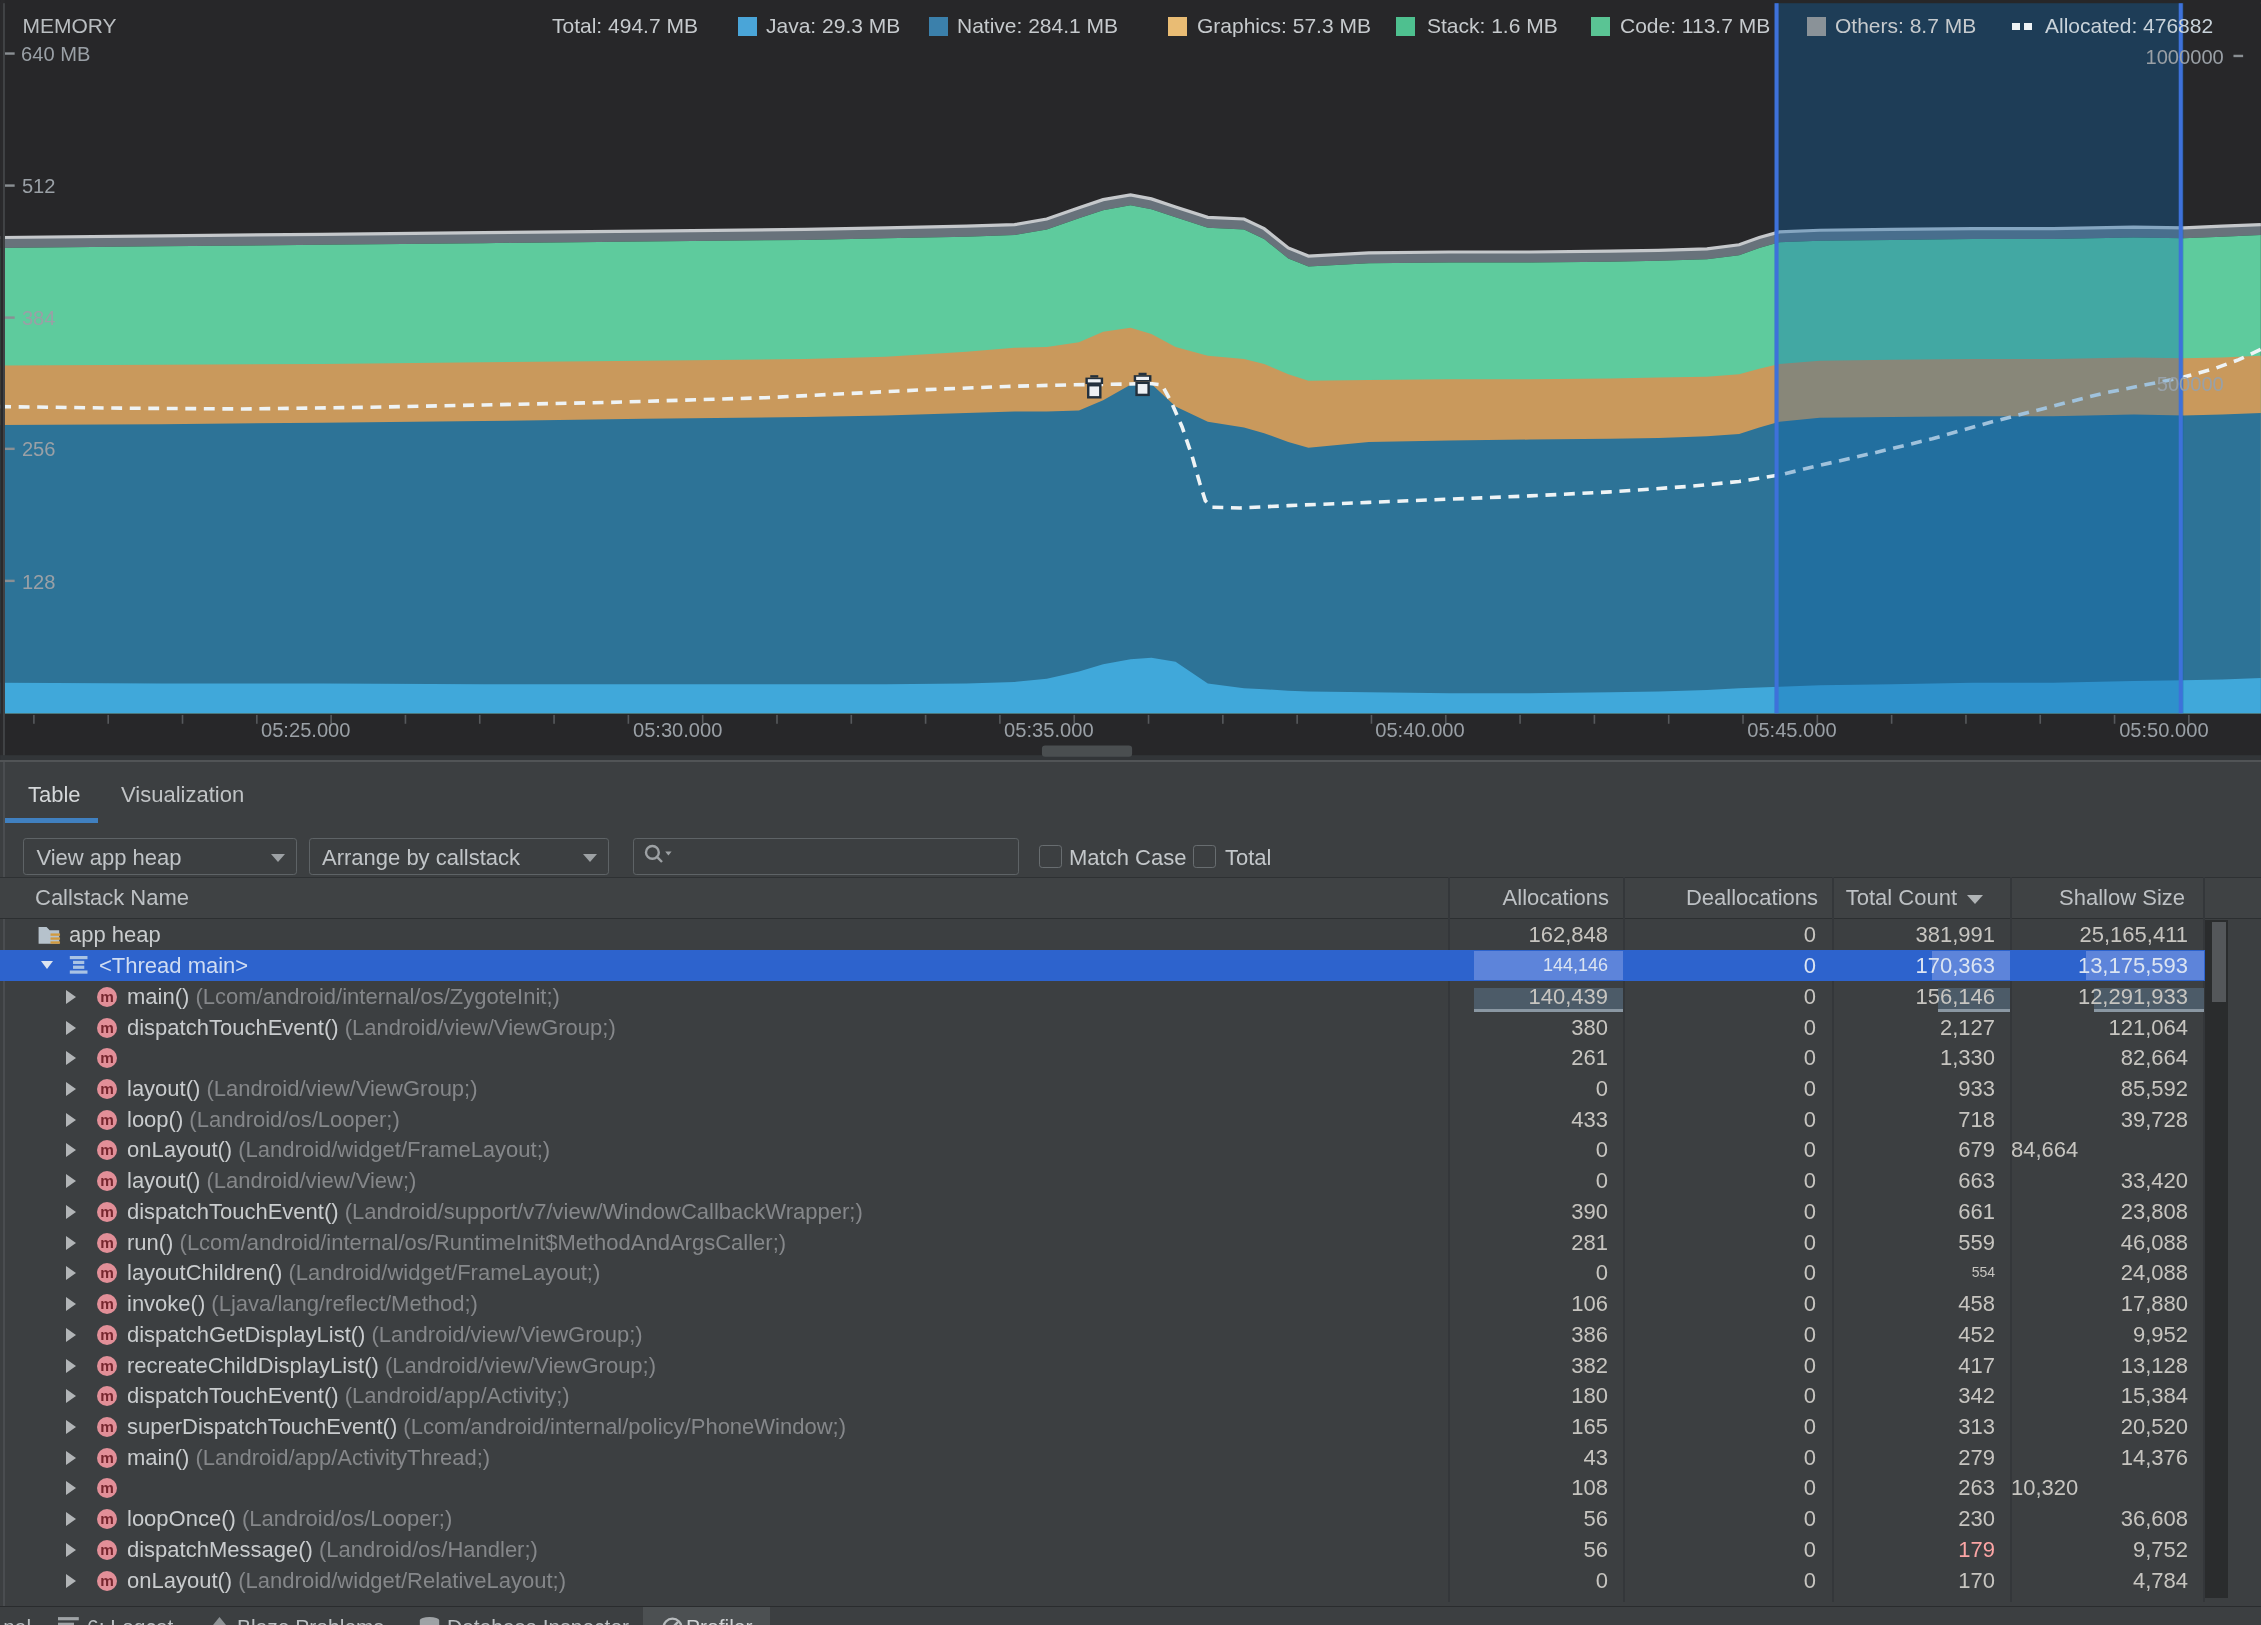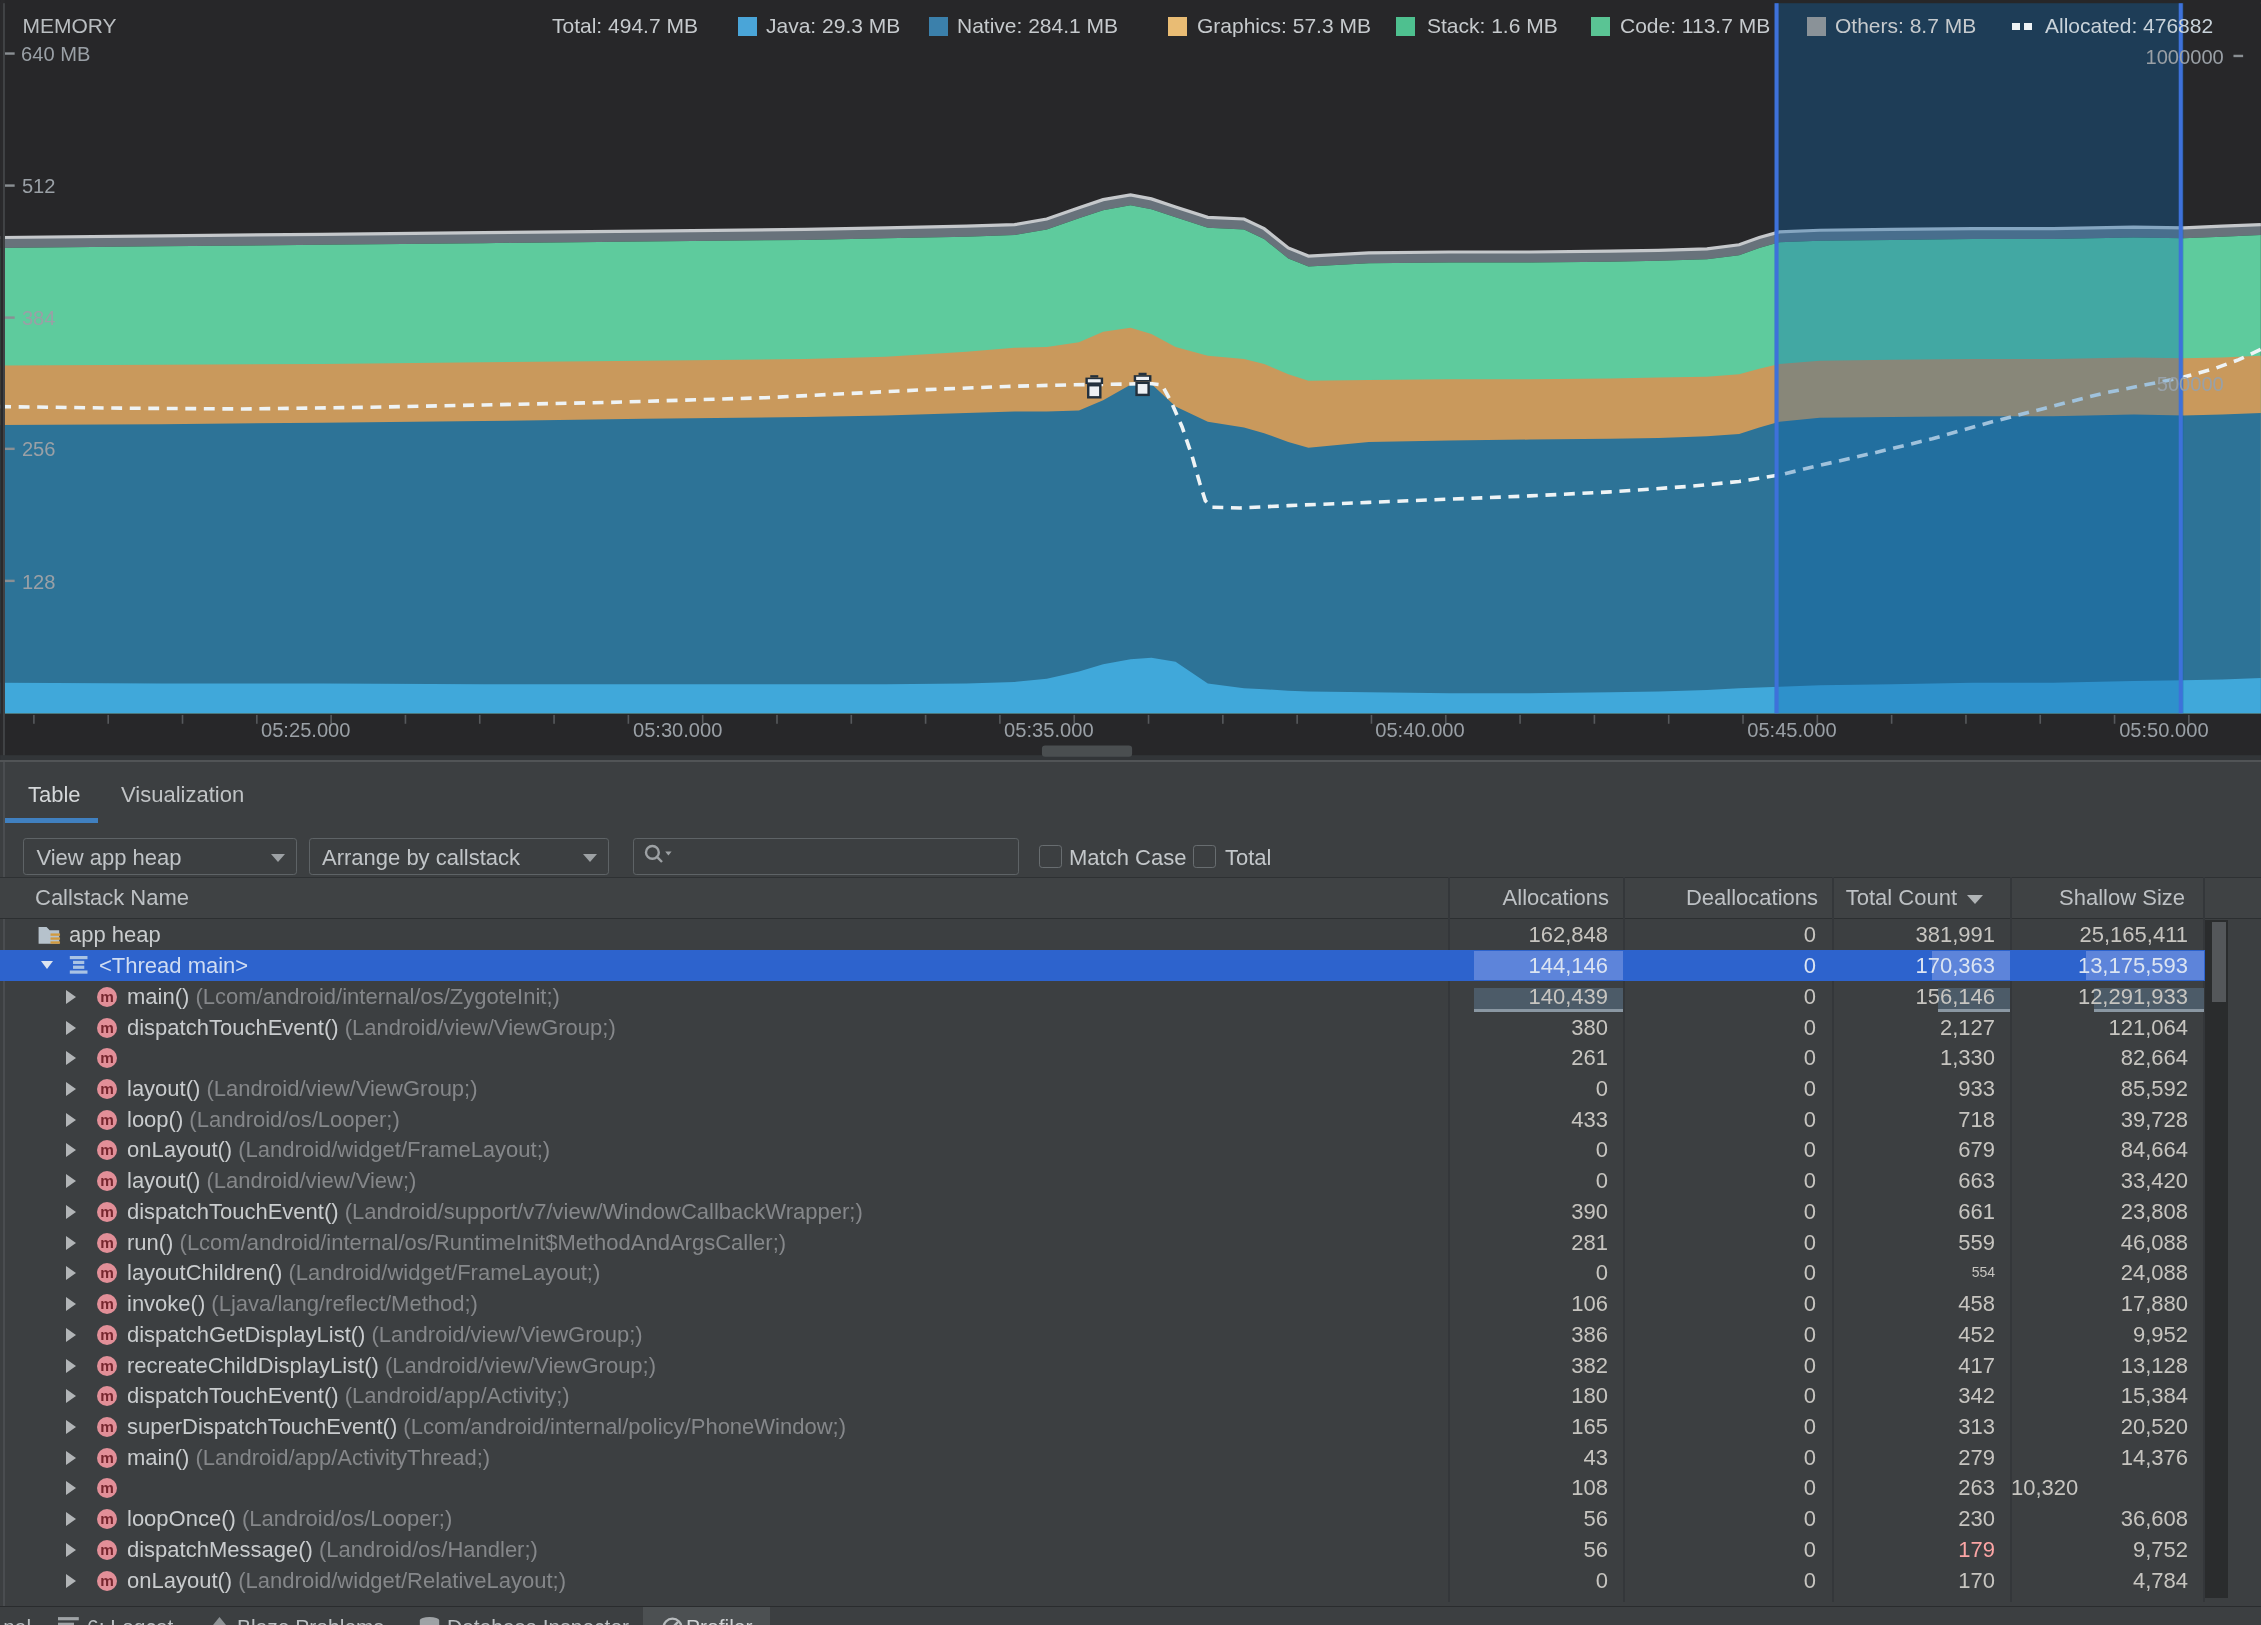--- a/index.html
+++ b/index.html
@@ -168,21 +168,21 @@
 <svg width="19.3" height="19.3" viewBox="0 0 24 24" style="position:absolute;left:69px;top:6.4px">
         <rect x="1" y="0" width="22" height="4" fill="#a9c3e4"></rect>
         <rect x="5" y="6" width="14" height="4" fill="#a9c3e4"></rect>
         <rect x="5" y="12" width="14" height="4" fill="#a9c3e4"></rect>
         <rect x="1" y="18" width="22" height="4" fill="#a9c3e4"></rect>
       </svg>
 <span style="position:absolute;left:99px;top:0;line-height:31px;font-size:22px;color:#cfdcf2">&lt;Thread main&gt;</span>
 <div style="position:absolute;left:1474px;top:0.8px;width:149px;height:29px;background:#5d84da"></div>
 <div style="position:absolute;left:1932px;top:0.8px;width:78px;height:29px;background:#5d84da"></div>
 <div style="position:absolute;left:2086px;top:0.8px;width:118px;height:29px;background:#5d84da"></div>
-<div style="position:absolute;left:1449px;top:0;width:159px;line-height:31px;text-align:right;font-size:22px;color:#dbe4f2">144,146</div>
+<div style="position:absolute;left:1449px;top:0;width:159px;line-height:31px;text-align:right;font-size:18px;color:#dbe4f2">144,146</div>
 <div style="position:absolute;left:1624px;top:0;width:192px;line-height:31px;text-align:right;font-size:22px;color:#dbe4f2">0</div>
 <div style="position:absolute;left:1833px;top:0;width:162px;line-height:31px;text-align:right;font-size:22px;color:#dbe4f2">170,363</div>
 <div style="position:absolute;left:2011px;top:0;width:177px;line-height:31px;text-align:right;font-size:22px;color:#dbe4f2">13,175,593</div>
 </div>
 <div style="position:absolute;left:0;top:221px;width:2205px;height:31px;">
 <div style="position:absolute;left:66px;top:8.9px;width:0;height:0;border-top:7.2px solid transparent;border-bottom:7.2px solid transparent;border-left:10.5px solid #b2b5b7"></div>
 <span style="position:absolute;left:97px;top:5.6px;width:20px;height:20px;border-radius:50%;background:#e28f98;color:#76262e;font-size:15.3px;line-height:20px;text-align:center;font-weight:bold">m</span>
 <span style="position:absolute;left:127px;top:0;line-height:31px;font-size:22px;white-space:nowrap"><span style="color:#c9ccce">main() </span><span style="color:#85878a">(Lcom/android/internal/os/ZygoteInit;)</span></span>
 <div style="position:absolute;left:1474px;top:7.2px;width:149px;height:23.4px;background:#4c5b68;border-bottom:3.2px solid #8a97a2;box-sizing:border-box"></div>
 <div style="position:absolute;left:1938px;top:7.2px;width:72px;height:23.4px;background:#4c5b68;border-bottom:3.2px solid #8a97a2;box-sizing:border-box"></div>
@@ -227,21 +227,21 @@
 <div style="position:absolute;left:1833px;top:0;width:162px;line-height:31px;text-align:right;font-size:22px;color:#c7c5c0">718</div>
 <div style="position:absolute;left:2011px;top:0;width:177px;line-height:31px;text-align:right;font-size:22px;color:#c7c5c0">39,728</div>
 </div>
 <div style="position:absolute;left:0;top:374px;width:2205px;height:31px;">
 <div style="position:absolute;left:66px;top:8.9px;width:0;height:0;border-top:7.2px solid transparent;border-bottom:7.2px solid transparent;border-left:10.5px solid #b2b5b7"></div>
 <span style="position:absolute;left:97px;top:5.6px;width:20px;height:20px;border-radius:50%;background:#e28f98;color:#76262e;font-size:15.3px;line-height:20px;text-align:center;font-weight:bold">m</span>
 <span style="position:absolute;left:127px;top:0;line-height:31px;font-size:22px;white-space:nowrap"><span style="color:#c9ccce">onLayout() </span><span style="color:#85878a">(Landroid/widget/FrameLayout;)</span></span>
 <div style="position:absolute;left:1449px;top:0;width:159px;line-height:31px;text-align:right;font-size:22px;color:#c7c5c0">0</div>
 <div style="position:absolute;left:1624px;top:0;width:192px;line-height:31px;text-align:right;font-size:22px;color:#c7c5c0">0</div>
 <div style="position:absolute;left:1833px;top:0;width:162px;line-height:31px;text-align:right;font-size:22px;color:#c7c5c0">679</div>
-<div style="position:absolute;left:2011px;top:0;width:177px;line-height:31px;text-align:right;font-size:22px;color:#c7c5c0">84,664</div>
+<div style="position:absolute;left:2011px;top:0;width:177px;line-height:31px;text-align:left;font-size:22px;color:#c7c5c0">84,664</div>
 </div>
 <div style="position:absolute;left:0;top:405px;width:2205px;height:31px;">
 <div style="position:absolute;left:66px;top:8.9px;width:0;height:0;border-top:7.2px solid transparent;border-bottom:7.2px solid transparent;border-left:10.5px solid #b2b5b7"></div>
 <span style="position:absolute;left:97px;top:5.6px;width:20px;height:20px;border-radius:50%;background:#e28f98;color:#76262e;font-size:15.3px;line-height:20px;text-align:center;font-weight:bold">m</span>
 <span style="position:absolute;left:127px;top:0;line-height:31px;font-size:22px;white-space:nowrap"><span style="color:#c9ccce">layout() </span><span style="color:#85878a">(Landroid/view/View;)</span></span>
 <div style="position:absolute;left:1449px;top:0;width:159px;line-height:31px;text-align:right;font-size:22px;color:#c7c5c0">0</div>
 <div style="position:absolute;left:1624px;top:0;width:192px;line-height:31px;text-align:right;font-size:22px;color:#c7c5c0">0</div>
 <div style="position:absolute;left:1833px;top:0;width:162px;line-height:31px;text-align:right;font-size:22px;color:#c7c5c0">663</div>
 <div style="position:absolute;left:2011px;top:0;width:177px;line-height:31px;text-align:right;font-size:22px;color:#c7c5c0">33,420</div>
 </div>

